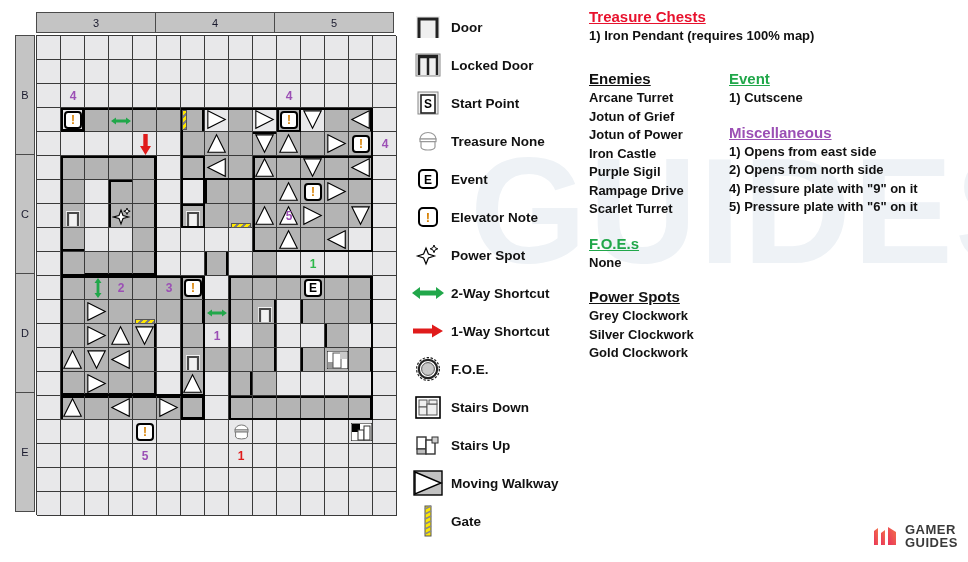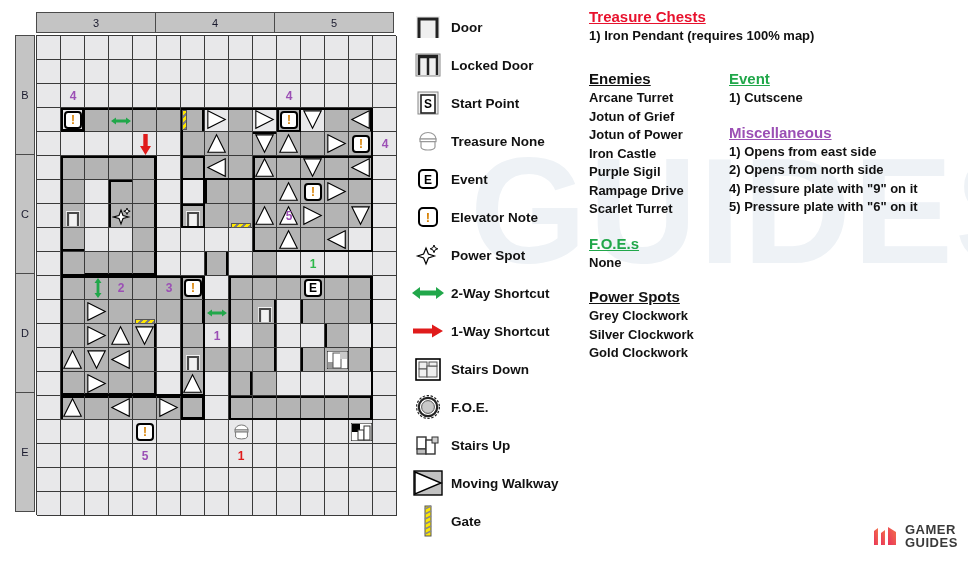--- a/index.html
+++ b/index.html
@@ -819,39 +819,39 @@
     <div class="leg-row">
       <div class="leg-ico">
         <svg width="30" height="14" viewBox="0 0 30 14">
           <path d="M0 4.5 L19 4.5 L19 0.5 L30 7 L19 13.5 L19 9.5 L0 9.5 Z" fill="#e01b1b"></path>
         </svg>
       </div>
       <div class="leg-lbl">1-Way Shortcut</div>
     </div>
     <div class="leg-row">
       <div class="leg-ico">
+        <svg width="26" height="26" viewBox="0 0 26 26">
+          <circle cx="13" cy="13" r="11.4" fill="none" stroke="#222" stroke-width="1.2" stroke-dasharray="2.4 1.6"></circle>
+          <circle cx="13" cy="13" r="9.2" fill="none" stroke="#222" stroke-width="2.2"></circle>
+          <circle cx="13" cy="13" r="6.4" fill="#c9c9c9" stroke="#555" stroke-width="1"></circle>
+        </svg>
+      </div>
+      <div class="leg-lbl">F.O.E.</div>
+    </div>
+    <div class="leg-row">
+      <div class="leg-ico">
         <svg width="26" height="23" viewBox="0 0 26 23">
           <rect x="1" y="1" width="24" height="21" fill="#fff" stroke="#000" stroke-width="1.6"></rect>
           <rect x="4" y="4" width="8" height="7" fill="#efefef" stroke="#555"></rect>
           <rect x="4" y="11" width="8" height="8" fill="#efefef" stroke="#555"></rect>
           <rect x="12" y="8" width="10" height="11" fill="#efefef" stroke="#555"></rect>
           <rect x="14" y="4" width="8" height="4" fill="#efefef" stroke="#555"></rect>
         </svg>
       </div>
       <div class="leg-lbl">Stairs Down</div>
-    </div>
-    <div class="leg-row">
-      <div class="leg-ico">
-        <svg width="26" height="26" viewBox="0 0 26 26">
-          <circle cx="13" cy="13" r="11.4" fill="none" stroke="#222" stroke-width="1.2" stroke-dasharray="2.4 1.6"></circle>
-          <circle cx="13" cy="13" r="9.2" fill="none" stroke="#222" stroke-width="2.2"></circle>
-          <circle cx="13" cy="13" r="6.4" fill="#c9c9c9" stroke="#555" stroke-width="1"></circle>
-        </svg>
-      </div>
-      <div class="leg-lbl">F.O.E.</div>
     </div>
     <div class="leg-row">
       <div class="leg-ico">
         <svg width="26" height="23" viewBox="0 0 26 23">
           <rect x="2" y="3" width="9" height="12" fill="#fff" stroke="#333" stroke-width="1.4"></rect>
           <rect x="2" y="15" width="9" height="5" fill="#bdbdbd" stroke="#333" stroke-width="1.2"></rect>
           <rect x="11" y="6" width="9" height="14" fill="#fff" stroke="#333" stroke-width="1.4"></rect>
           <rect x="17" y="3" width="6" height="6" fill="#cfcfcf" stroke="#333" stroke-width="1"></rect>
         </svg>
       </div>

